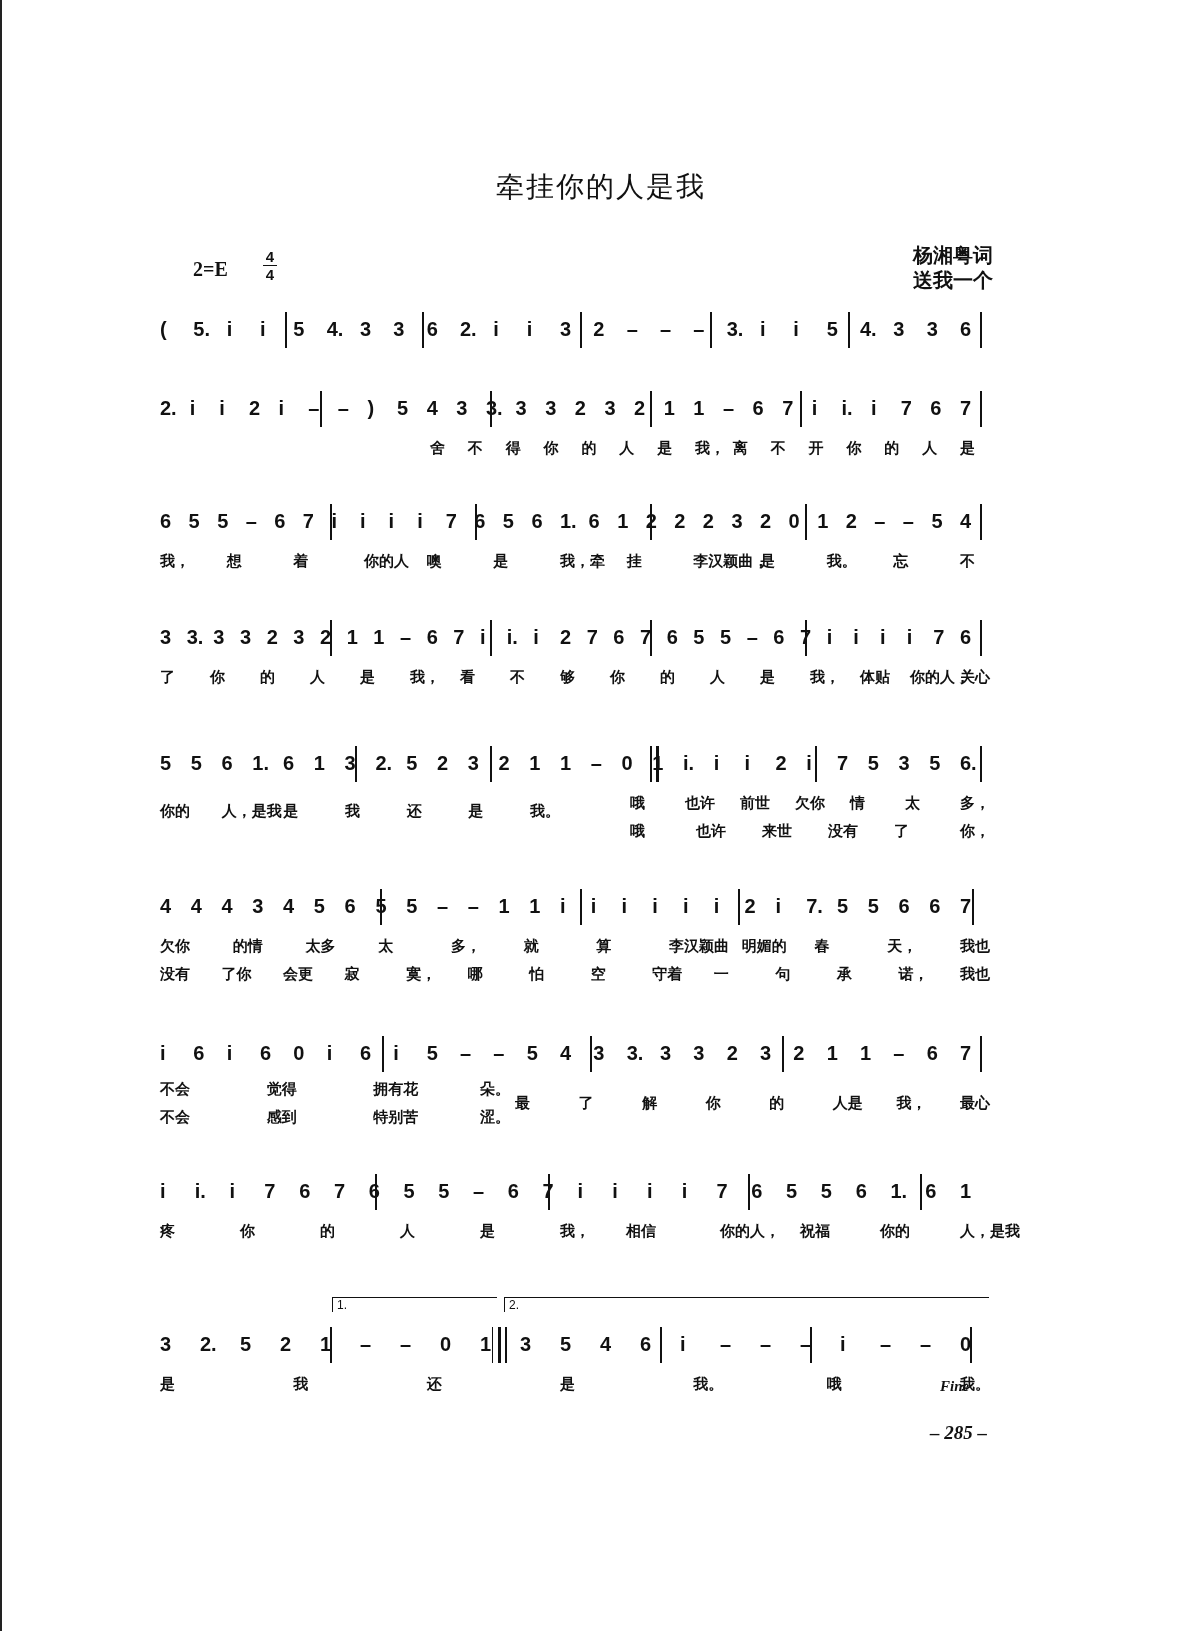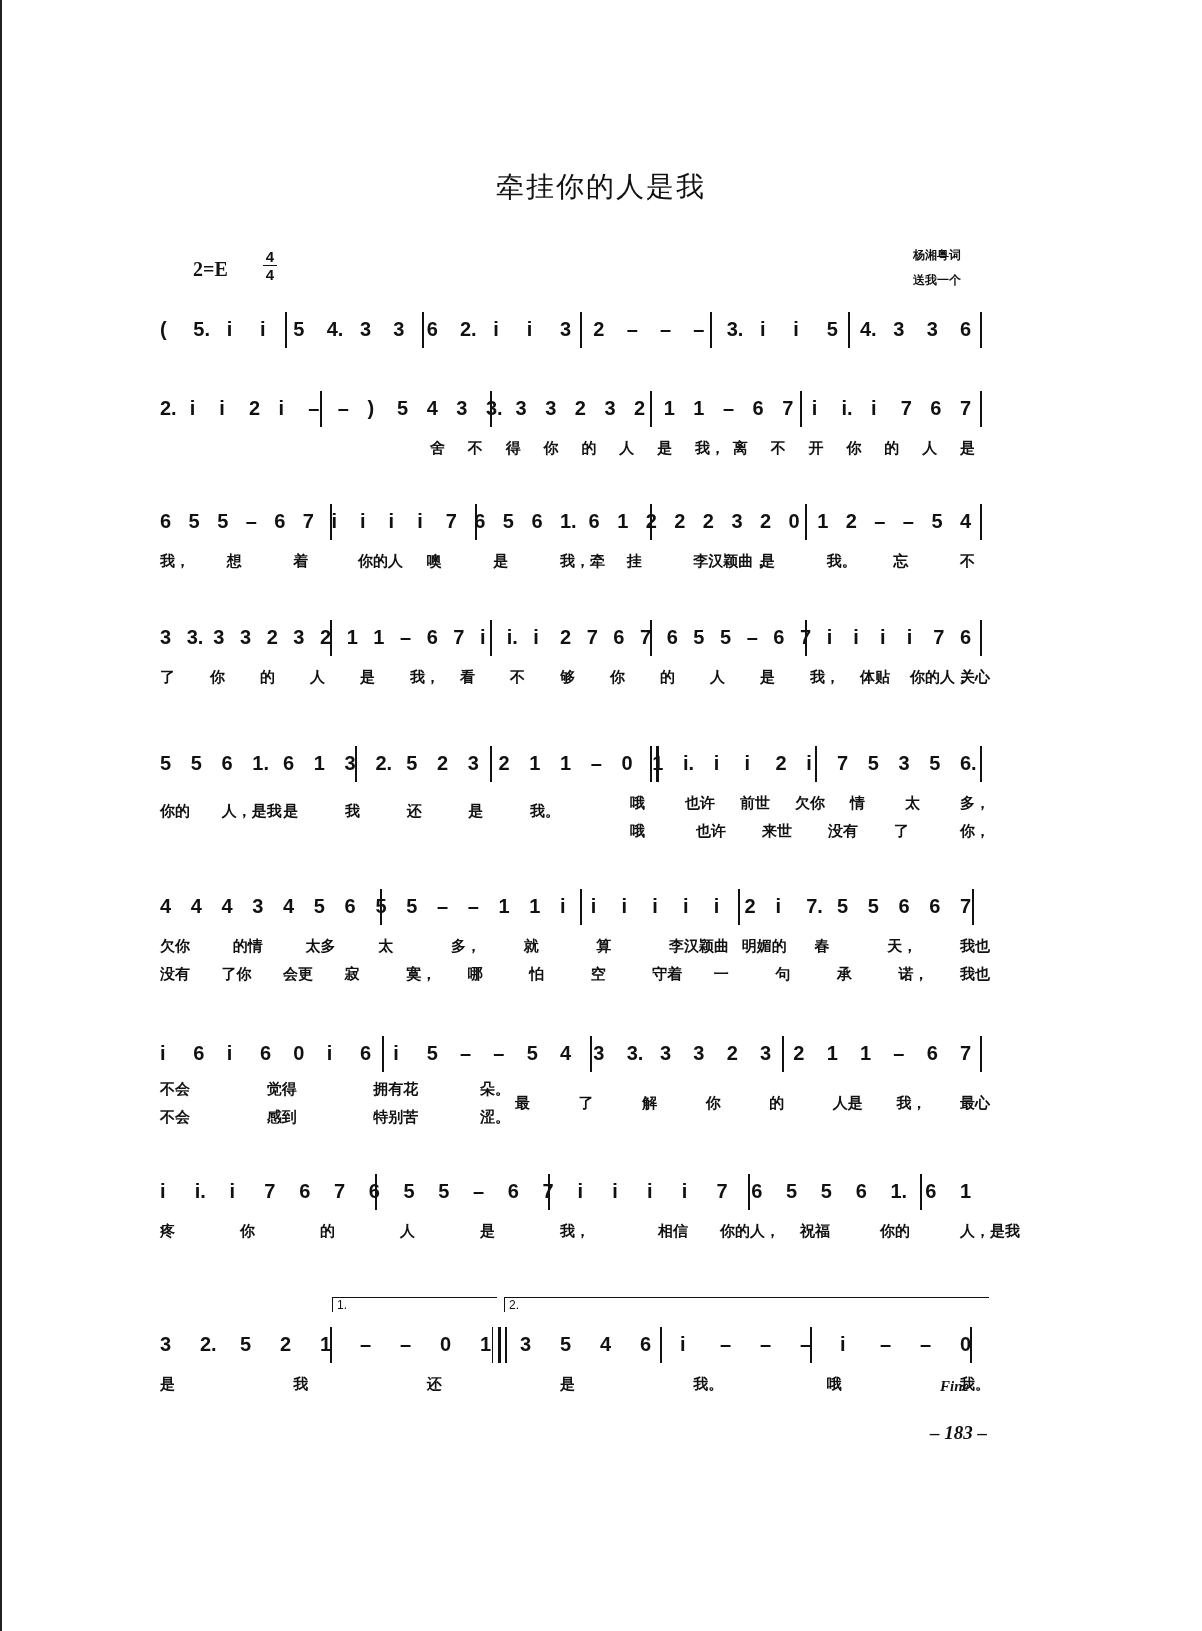--- a/index.html
+++ b/index.html
@@ -2,21 +2,21 @@
 <html><head>
 <meta charset="utf-8">
 <style>
   html, body { margin:0; padding:0; background:#ffffff; }
   body { width:1202px; height:1631px; position:relative; overflow:hidden; font-family:"DejaVu Sans", sans-serif; color:#111; }
   .page-edge { position:absolute; left:0; top:0; width:2px; height:1631px; background:#222; }
   .title { position:absolute; top:168px; left:0; width:1202px; text-align:center; font-family:"DejaVu Serif", serif; font-size:28px; letter-spacing:2px; }
   .key { position:absolute; left:193px; top:258px; font-family:"Liberation Serif", serif; font-size:20px; font-weight:bold; }
   .timesig { position:absolute; left:262px; top:248px; width:16px; text-align:center; font-family:"Liberation Sans", sans-serif; font-weight:bold; font-size:15px; line-height:17px; }
   .timesig .bar { display:block; border-top:1.5px solid #111; margin:0 auto; width:14px; }
-  .credits { position:absolute; left:913px; top:243px; font-family:Liberation Sans, sans-serif; font-weight:bold; font-size:12px; line-height:25px; }
+  .credits { position:absolute; left:913px; top:243px; font-family:Liberation Sans, sans-serif; font-weight:bold; font-size:20px; line-height:25px; }
   .row { position:absolute; left:150px; width:870px; height:70px; }
   .notes { position:absolute; left:0; top:0; width:870px; height:36px; font-family:"Liberation Sans", sans-serif; font-weight:bold; font-size:20px; white-space:nowrap; }
   .notes span.n { position:absolute; top:0; }
   .barline { position:absolute; top:-6px; width:1.5px; height:36px; background:#111; }
   .dbl { position:absolute; top:-6px; width:5px; height:36px; border-left:1.5px solid #111; border-right:3px solid #111; }
   .lyrics { position:absolute; left:0; top:50px; width:870px; font-family:"DejaVu Sans", sans-serif; font-size:15px; font-weight:bold; white-space:nowrap; }
   .lyrics span { position:absolute; }
   .ending { position:absolute; border-top:1.5px solid #111; border-left:1.5px solid #111; height:14px; font-size:12px; font-family:"Liberation Sans", sans-serif; padding-left:4px; line-height:14px; }
   .fine { position:absolute; left:940px; top:1378px; font-family:"Liberation Serif", serif; font-style:italic; font-weight:bold; font-size:15px; }
   .pagenum { position:absolute; left:930px; top:1422px; font-family:"Liberation Serif", serif; font-style:italic; font-weight:bold; font-size:19px; }
@@ -162,21 +162,21 @@
         <span class="barline" style="left: 180px;"></span>
         <span class="barline" style="left: 325px;"></span>
         <span class="barline" style="left: 500px;"></span>
         <span class="barline" style="left: 655px;"></span>
         <span class="barline" style="left: 830px;"></span>
       </div>
       <div class="lyrics" style="top: 42px;">
         <span style="left: 10px;">我，</span>
         <span style="left: 76.6667px;">想</span>
         <span style="left: 143.333px;">着</span>
-        <span style="left: 208px;">你的人</span>
+        <span style="left: 214px;">你的人</span>
         <span style="left: 276.667px;">噢</span>
         <span style="left: 343.333px;">是</span>
         <span style="left: 410px;">我，牵</span>
         <span style="left: 476.667px;">挂</span>
         <span style="left: 543.333px;">李汉颖曲，</span>
         <span style="left: 610px;">是</span>
         <span style="left: 676.667px;">我。</span>
         <span style="left: 743.333px;">忘</span>
         <span style="left: 810px;">不</span>
       </div>
@@ -454,21 +454,21 @@
         <span class="barline" style="left: 598px;"></span>
         <span class="barline" style="left: 770px;"></span>
       </div>
       <div class="lyrics" style="top: 42px;">
         <span style="left: 10px;">疼</span>
         <span style="left: 90px;">你</span>
         <span style="left: 170px;">的</span>
         <span style="left: 250px;">人</span>
         <span style="left: 330px;">是</span>
         <span style="left: 410px;">我，</span>
-        <span style="left: 508px;">相信</span>
+        <span style="left: 476px;">相信</span>
         <span style="left: 570px;">你的人，</span>
         <span style="left: 650px;">祝福</span>
         <span style="left: 730px;">你的</span>
         <span style="left: 810px;">人，是我</span>
       </div>
     </div>
     <div class="row" style="top: 1333px; left: 150px;">
       <div class="notes">
         <span class="n" style="left: 10px;">3</span>
         <span class="n" style="left: 50px;">2.</span>
@@ -506,13 +506,13 @@
         <span style="left: 543.333px;">我。</span>
         <span style="left: 676.667px;">哦</span>
         <span style="left: 810px;">我。</span>
       </div>
       <div class="ending" style="left: 182px; top: -36px; width: 160px;">1.</div>
       <div class="ending" style="left: 354px; top: -36px; width: 480px;">2.</div>
     </div>
   </div>
 
 <div class="fine">Fine</div>
-<div class="pagenum">– 183 –</div>
+<div class="pagenum">– 285 –</div>
 
 </body></html>

